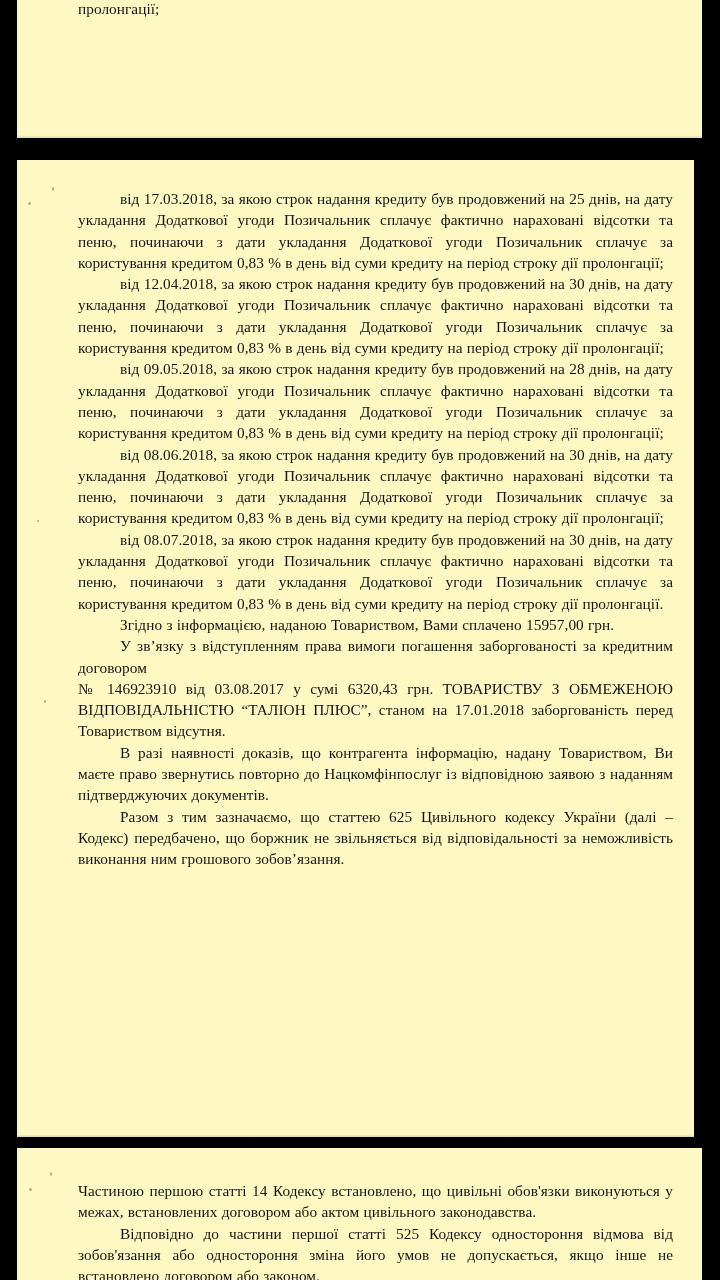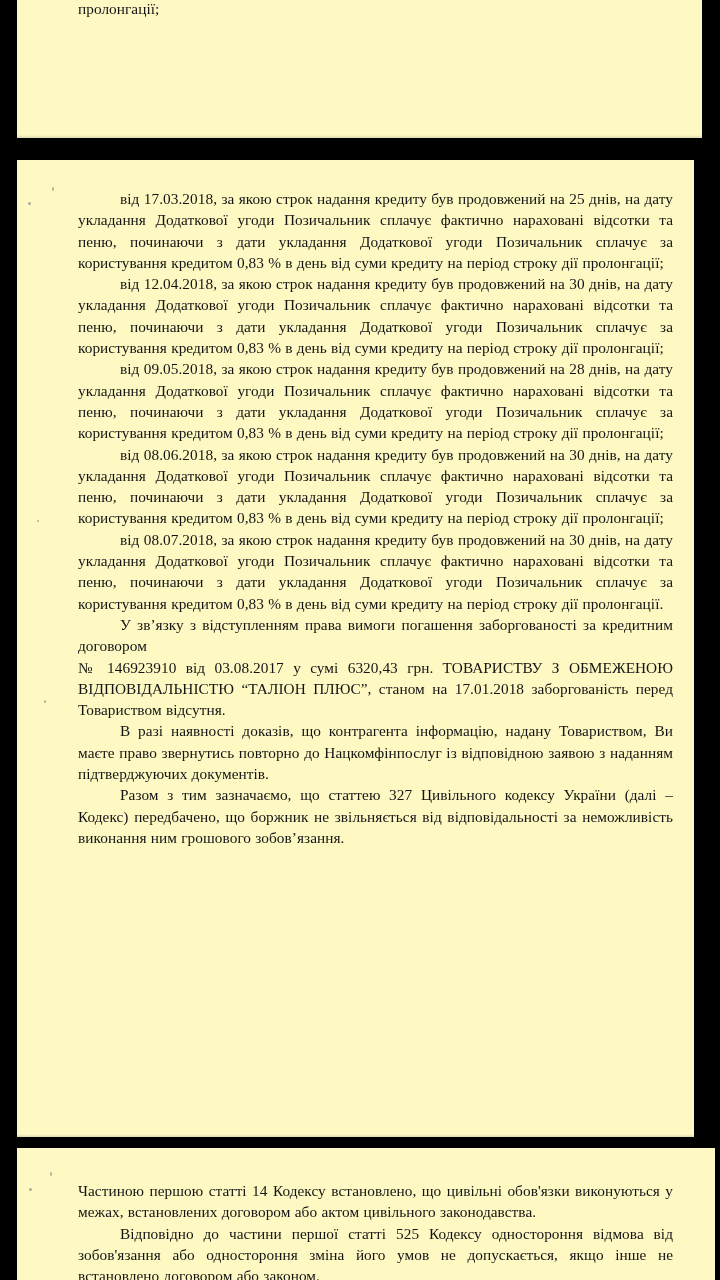--- a/index.html
+++ b/index.html
@@ -35,21 +35,20 @@
     top: 160px;
     width: 677px;
     height: 977px;
   }
   
   #page-bottom {
     left: 17px;
     top: 1148px;
     width: 685px;
     height: 132px;
-    padding-left: 13px;
   }
 
   .text-col {
     position: absolute;
     left: 61px;
     width: 595px;
   }
   #page-top .text-col { top: -2px; }
   #page-main .text-col { top: 28px; }
   #page-bottom .text-col { top: 32px; }
@@ -99,24 +98,25 @@
   <span class="speck" style="left:11px; top:42px; width:3px; height:3px;"></span>
   <span class="speck" style="left:20px; top:360px; width:2px; height:2px;"></span>
   <span class="speck" style="left:27px; top:540px; width:2px; height:3px;"></span>
 
   <div class="text-col">
     <p class="para">від 17.03.2018, за якою строк надання кредиту був продовжений на 25 днів, на дату укладання Додаткової угоди Позичальник сплачує фактично нараховані відсотки та пеню, починаючи з дати укладання Додаткової угоди Позичальник сплачує за користування кредитом 0,83 % в день від суми кредиту на період строку дії пролонгації;</p>
     <p class="para">від 12.04.2018, за якою строк надання кредиту був продовжений на 30 днів, на дату укладання Додаткової угоди Позичальник сплачує фактично нараховані відсотки та пеню, починаючи з дати укладання Додаткової угоди Позичальник сплачує за користування кредитом 0,83 % в день від суми кредиту на період строку дії пролонгації;</p>
     <p class="para">від 09.05.2018, за якою строк надання кредиту був продовжений на 28 днів, на дату укладання Додаткової угоди Позичальник сплачує фактично нараховані відсотки та пеню, починаючи з дати укладання Додаткової угоди Позичальник сплачує за користування кредитом 0,83 % в день від суми кредиту на період строку дії пролонгації;</p>
     <p class="para">від 08.06.2018, за якою строк надання кредиту був продовжений на 30 днів, на дату укладання Додаткової угоди Позичальник сплачує фактично нараховані відсотки та пеню, починаючи з дати укладання Додаткової угоди Позичальник сплачує за користування кредитом 0,83 % в день від суми кредиту на період строку дії пролонгації;</p>
     <p class="para">від 08.07.2018, за якою строк надання кредиту був продовжений на 30 днів, на дату укладання Додаткової угоди Позичальник сплачує фактично нараховані відсотки та пеню, починаючи з дати укладання Додаткової угоди Позичальник сплачує за користування кредитом 0,83 % в день від суми кредиту на період строку дії пролонгації.</p>
+    <p class="para">Згідно з інформацією, наданою Товариством, Вами сплачено  15957,00 грн.</p>
     <p class="para">У зв’язку з відступленням права вимоги погашення заборгованості за кредитним договором</p>
     <p class="para no-indent">№ 146923910 від 03.08.2017 у сумі 6320,43 грн. ТОВАРИСТВУ З ОБМЕЖЕНОЮ ВІДПОВІДАЛЬНІСТЮ “ТАЛІОН ПЛЮС”, станом на 17.01.2018 заборгованість перед Товариством відсутня.</p>
     <p class="para">В разі наявності доказів, що контрагента інформацію, надану Товариством, Ви маєте право звернутись повторно до Нацкомфінпослуг із відповідною заявою з наданням підтверджуючих документів.</p>
-    <p class="para">Разом з тим зазначаємо, що статтею 327 Цивільного кодексу України (далі – Кодекс) передбачено, що боржник не звільняється від відповідальності за неможливість виконання ним грошового зобов’язання.</p>
+    <p class="para">Разом з тим зазначаємо, що статтею 625 Цивільного кодексу України (далі – Кодекс) передбачено, що боржник не звільняється від відповідальності за неможливість виконання ним грошового зобов’язання.</p>
   </div>
   <div class="page-edge-shadow"></div>
 </div>
 
 <div class="scan-page" id="page-bottom">
   <span class="speck" style="left:33px; top:24px; width:2px; height:4px;"></span>
   <span class="speck" style="left:12px; top:40px; width:3px; height:3px;"></span>
 
   <div class="text-col">
     <p class="para no-indent">Частиною першою статті 14 Кодексу встановлено, що цивільні обов'язки виконуються у межах, встановлених договором або актом цивільного законодавства.</p>

